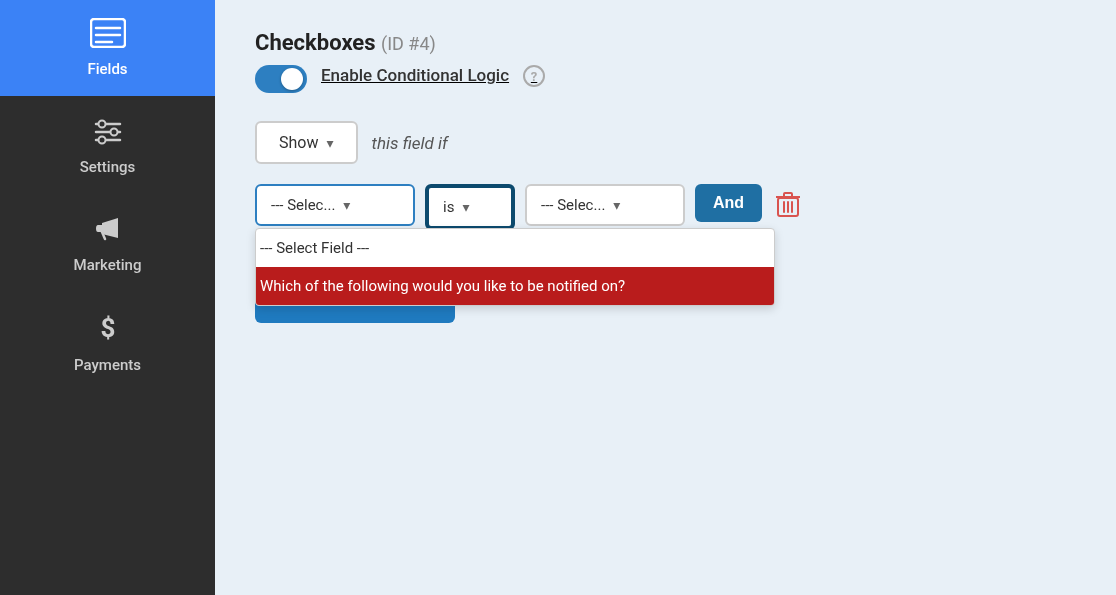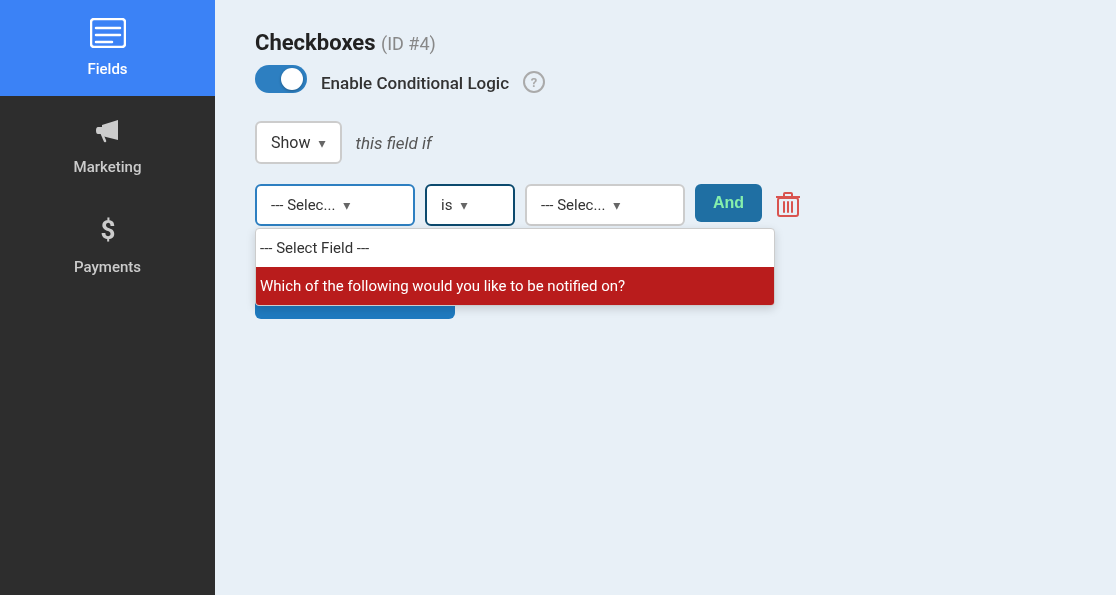--- a/index.html
+++ b/index.html
@@ -65,23 +65,24 @@
 
     .page-title .id-label {
       font-weight: 400;
       color: #888;
       font-size: 18px;
     }
 
     
     .toggle-row {
       display: flex;
-      align-items: flex-end;
+      align-items: flex-start;
       gap: 14px;
       margin-bottom: 28px;
+      text-decoration: underline;
     }
 
     .toggle-switch {
       width: 52px;
       height: 28px;
       background: #2d7fc1;
       border-radius: 14px;
       position: relative;
       cursor: pointer;
       flex-shrink: 0;
@@ -125,21 +126,21 @@
       display: flex;
       align-items: center;
       gap: 14px;
       margin-bottom: 20px;
     }
 
     .select-dropdown {
       background: #fff;
       border: 2px solid #ccc;
       border-radius: 6px;
-      padding: 10px 14px;
+      padding: 10px 22px;
       font-size: 16px;
       color: #333;
       display: flex;
       align-items: center;
       gap: 8px;
       cursor: pointer;
       white-space: nowrap;
     }
 
     .chevron {
@@ -173,21 +174,21 @@
       display: flex;
       align-items: center;
       gap: 8px;
       cursor: pointer;
       min-width: 160px;
       position: relative;
     }
 
     .is-dropdown {
       background: #fff;
-      border: 2px solid #0c4a6e;
+      border: 4px solid #0c4a6e;
       border-radius: 6px;
       padding: 10px 14px;
       font-size: 15px;
       color: #333;
       display: flex;
       align-items: center;
       gap: 8px;
       cursor: pointer;
       min-width: 90px;
     }
@@ -201,21 +202,21 @@
       color: #333;
       display: flex;
       align-items: center;
       gap: 8px;
       cursor: pointer;
       min-width: 160px;
     }
 
     .and-button {
       background: #1f6fa3;
-      color: #86efac;
+      color: #ffffff;
       border: none;
       border-radius: 6px;
       padding: 10px 18px;
       font-size: 16px;
       font-weight: 600;
       cursor: pointer;
     }
 
     .delete-icon {
       color: #d9534f;
@@ -275,20 +276,33 @@
       <svg width="36" height="30" viewBox="0 0 36 30" fill="none">
         <rect x="1" y="1" width="34" height="28" rx="3" fill="none" stroke="white" stroke-width="2.5"></rect>
         <line x1="6" y1="10" x2="30" y2="10" stroke="white" stroke-width="2.5" stroke-linecap="round"></line>
         <line x1="6" y1="17" x2="30" y2="17" stroke="white" stroke-width="2.5" stroke-linecap="round"></line>
         <line x1="6" y1="24" x2="22" y2="24" stroke="white" stroke-width="2.5" stroke-linecap="round"></line>
       </svg>
     </div>
     <span class="sidebar-label">Fields</span>
   </div>
 
+  <div class="sidebar-item">
+    <div class="sidebar-icon">
+      <svg width="32" height="32" viewBox="0 0 32 32" fill="none">
+        <line x1="4" y1="10" x2="28" y2="10" stroke="#ccc" stroke-width="2.5" stroke-linecap="round"></line>
+        <line x1="4" y1="18" x2="28" y2="18" stroke="#ccc" stroke-width="2.5" stroke-linecap="round"></line>
+        <line x1="4" y1="26" x2="28" y2="26" stroke="#ccc" stroke-width="2.5" stroke-linecap="round"></line>
+        <circle cx="10" cy="10" r="3.5" fill="#2d2d2d" stroke="#ccc" stroke-width="2"></circle>
+        <circle cx="22" cy="18" r="3.5" fill="#2d2d2d" stroke="#ccc" stroke-width="2"></circle>
+        <circle cx="10" cy="26" r="3.5" fill="#2d2d2d" stroke="#ccc" stroke-width="2"></circle>
+      </svg>
+    </div>
+    <span class="sidebar-label">Settings</span>
+  </div>
 
   <div class="sidebar-item">
     <div class="sidebar-icon">
       <svg width="32" height="32" viewBox="0 0 32 32" fill="none">
         <path d="M4 22 L14 12 L20 18 L28 8" stroke="none"></path>
 
         <path d="M6 13 L6 20 L10 20 L10 13 Z" fill="#ccc"></path>
         <path d="M10 11 L26 6 L26 26 L10 22 Z" fill="#ccc"></path>
         <path d="M10 20 L13 27" stroke="#ccc" stroke-width="2.5" stroke-linecap="round"></path>
         <ellipse cx="6" cy="16.5" rx="2" ry="3.5" fill="#ccc"></ellipse>

